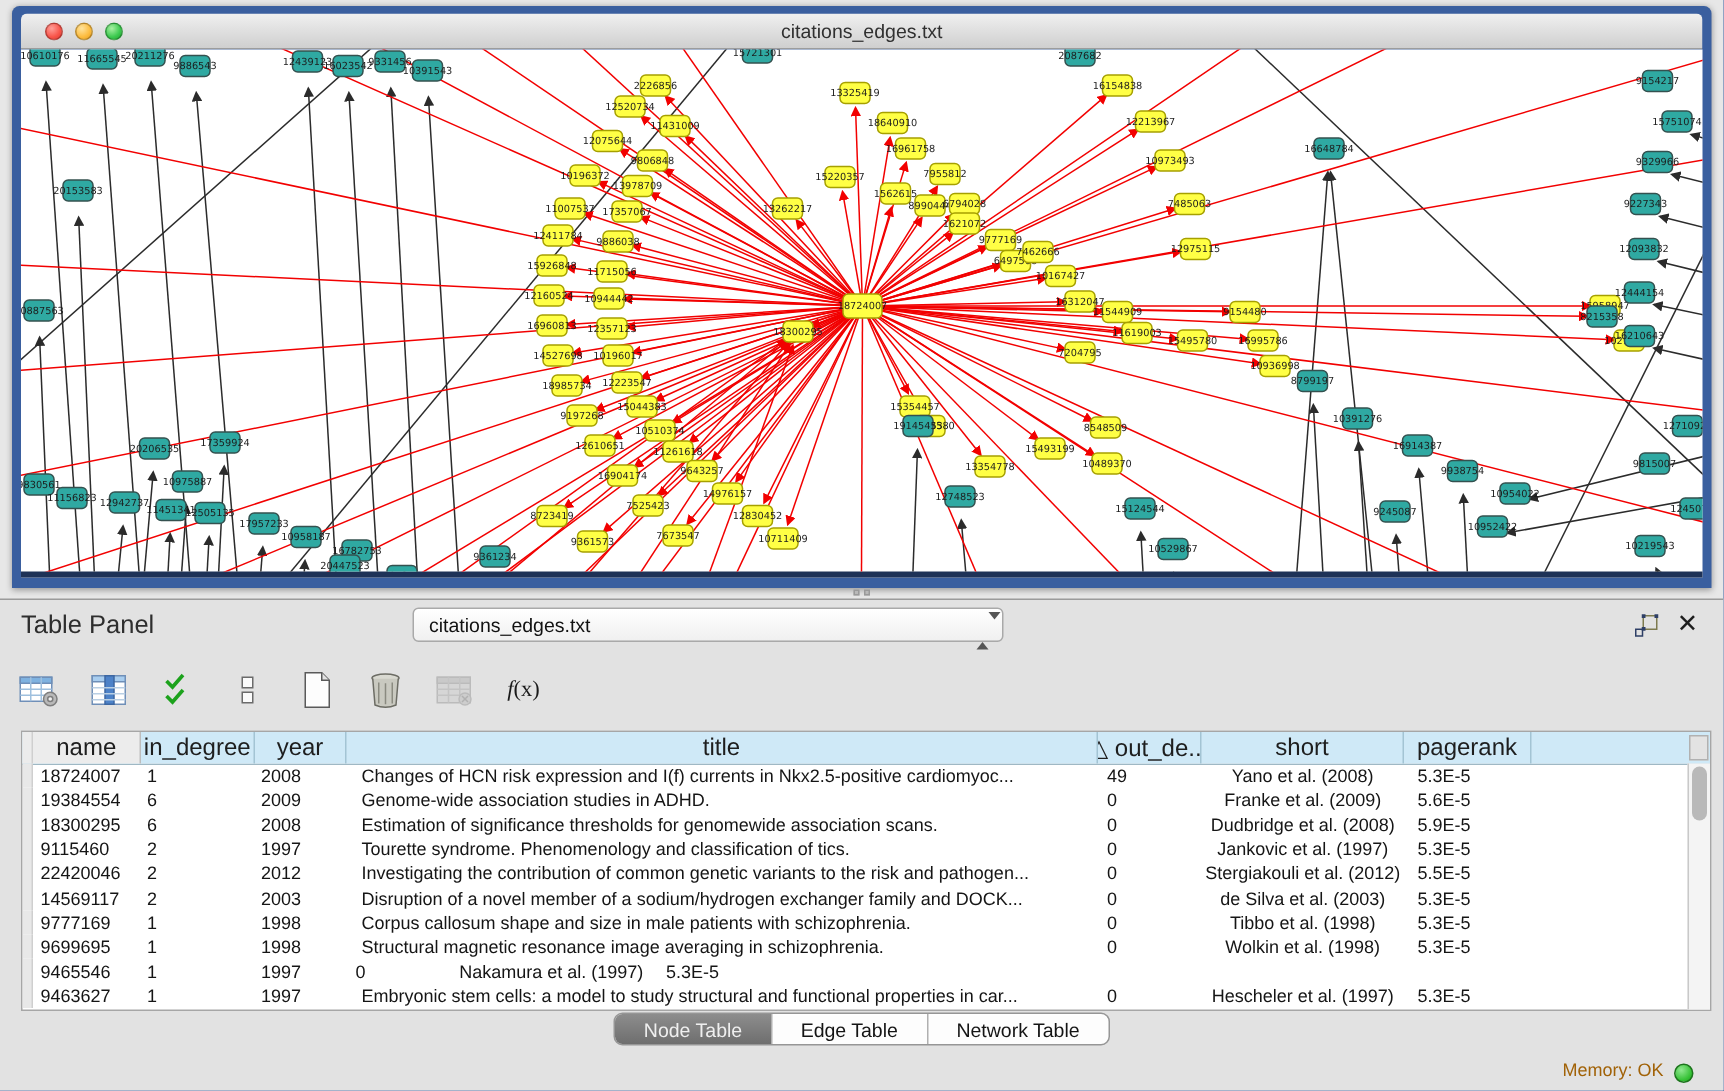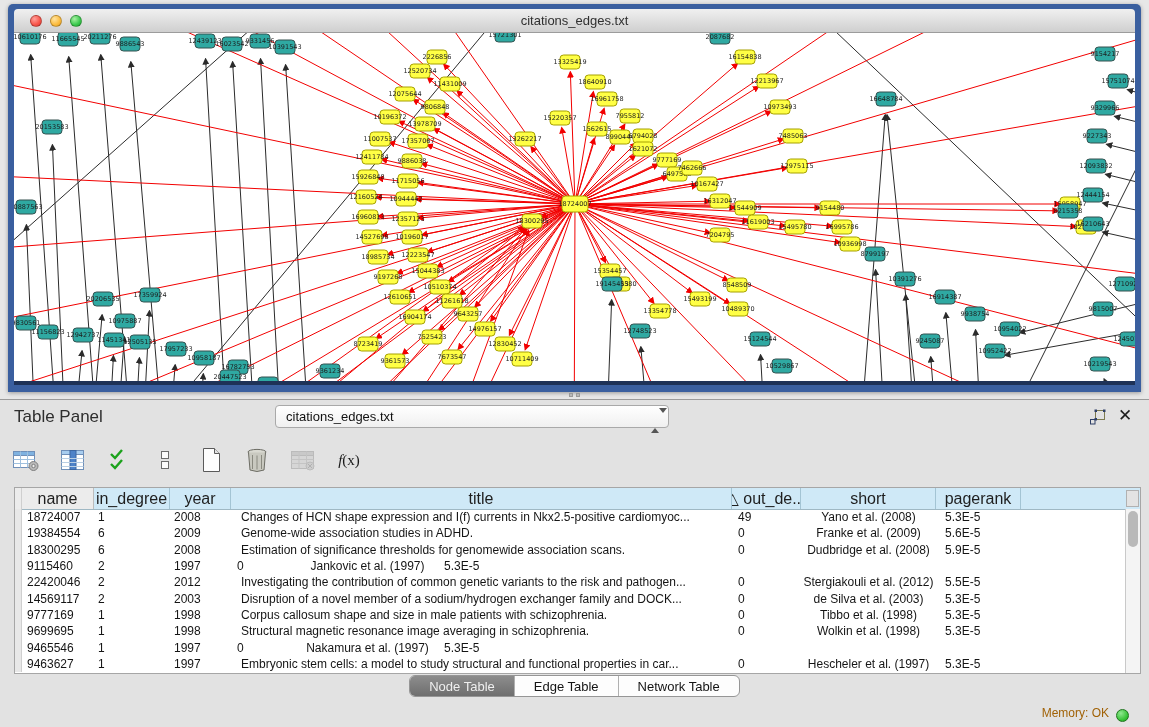--- a/index.html
+++ b/index.html
@@ -639,21 +639,21 @@
         <div class="tc c5">short</div>
         <div class="tc c6">pagerank</div>
       </div>
     </div>
     <div id="tbody">
         <div class="trow">
           <div class="gut"></div>
           <div class="tc c0">18724007</div>
           <div class="tc c1">1</div>
           <div class="tc c2">2008</div>
-          <div class="tc c3">Changes of HCN shape expression and I(f) currents in Nkx2.5-positive cardiomyoc...</div>
+          <div class="tc c3">Changes of HCN risk expression and I(f) currents in Nkx2.5-positive cardiomyoc...</div>
           <div class="tc c4">49</div>
           <div class="tc c5">Yano et al. (2008)</div>
           <div class="tc c6">5.3E-5</div>
         </div>
         <div class="trow">
           <div class="gut"></div>
           <div class="tc c0">19384554</div>
           <div class="tc c1">6</div>
           <div class="tc c2">2009</div>
           <div class="tc c3">Genome-wide association studies in ADHD.</div>
@@ -669,20 +669,21 @@
           <div class="tc c3">Estimation of significance thresholds for genomewide association scans.</div>
           <div class="tc c4">0</div>
           <div class="tc c5">Dudbridge et al. (2008)</div>
           <div class="tc c6">5.9E-5</div>
         </div>
         <div class="trow">
           <div class="gut"></div>
           <div class="tc c0">9115460</div>
           <div class="tc c1">2</div>
           <div class="tc c2">1997</div>
+          <div class="tc c3">Tourette syndrome. Phenomenology and classification of tics.</div>
           <div class="tc c4">0</div>
           <div class="tc c5">Jankovic et al. (1997)</div>
           <div class="tc c6">5.3E-5</div>
         </div>
         <div class="trow">
           <div class="gut"></div>
           <div class="tc c0">22420046</div>
           <div class="tc c1">2</div>
           <div class="tc c2">2012</div>
           <div class="tc c3">Investigating the contribution of common genetic variants to the risk and pathogen...</div>

